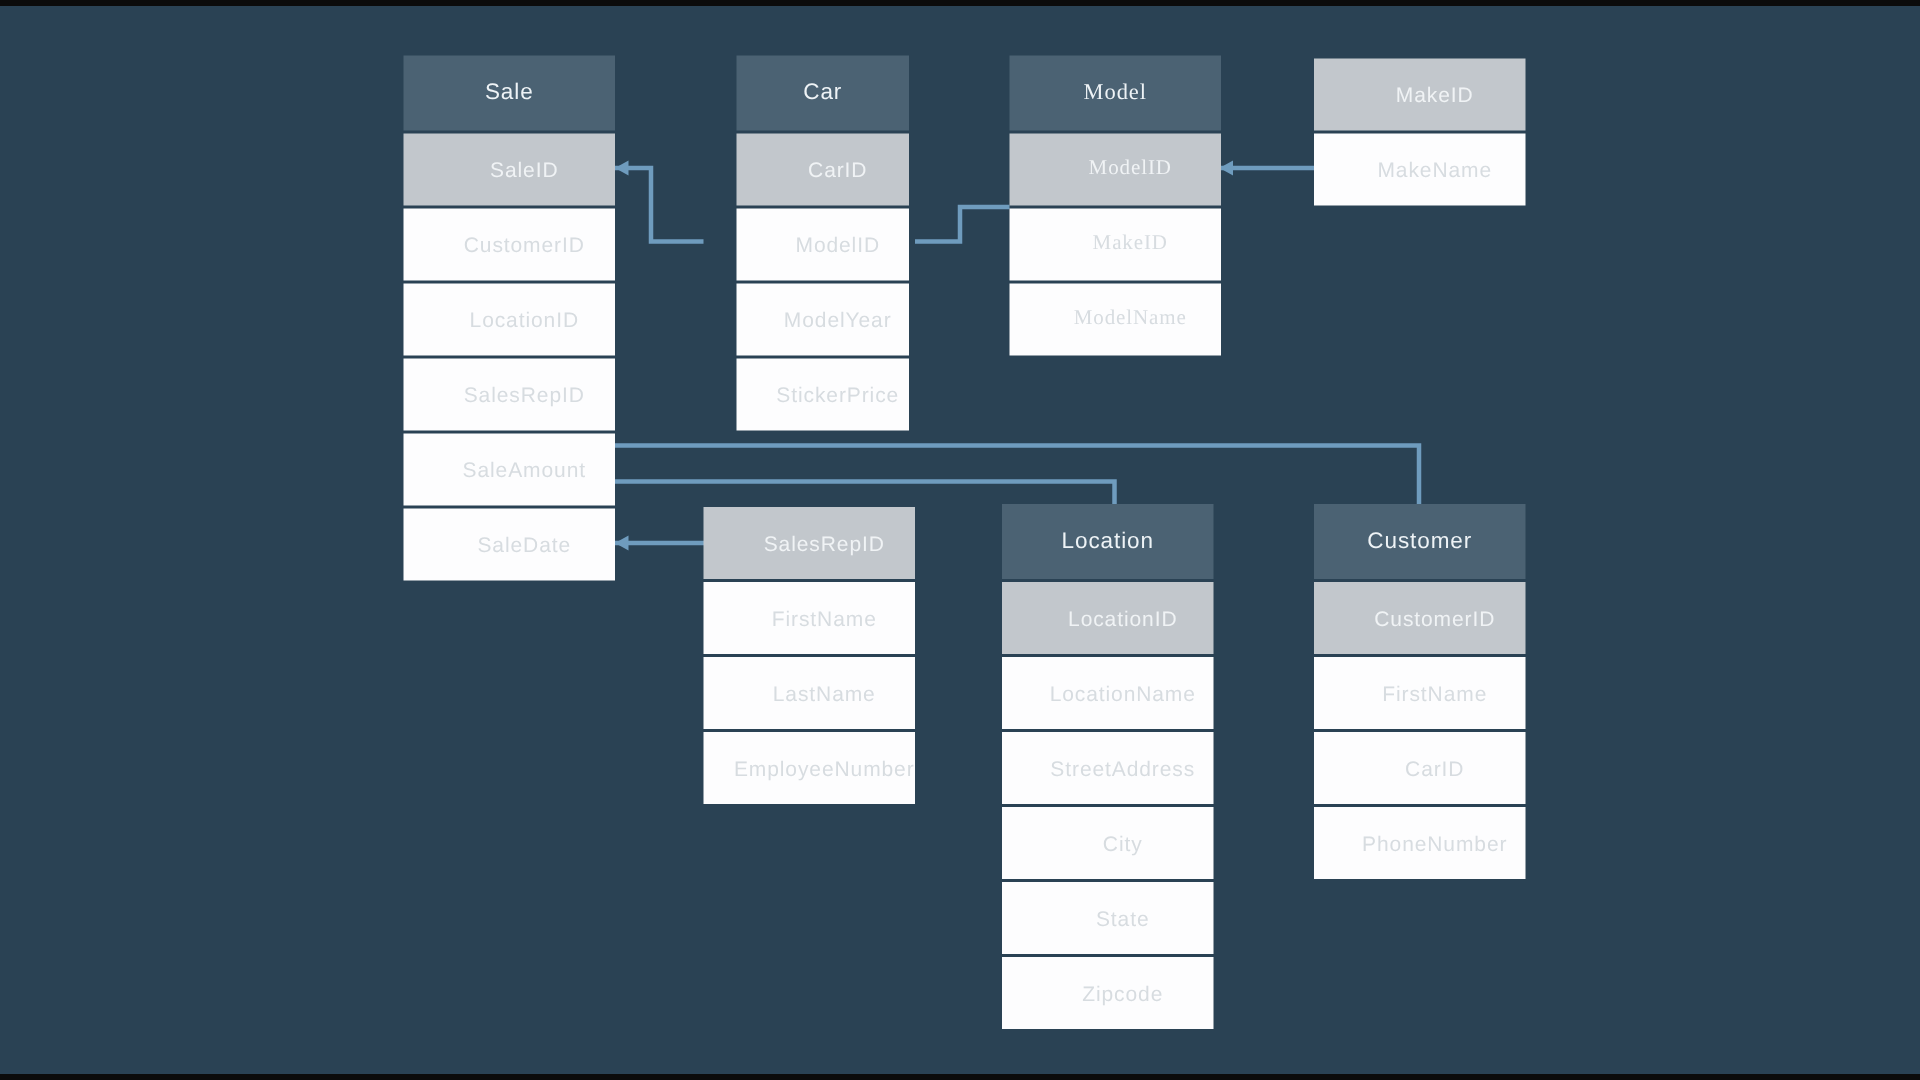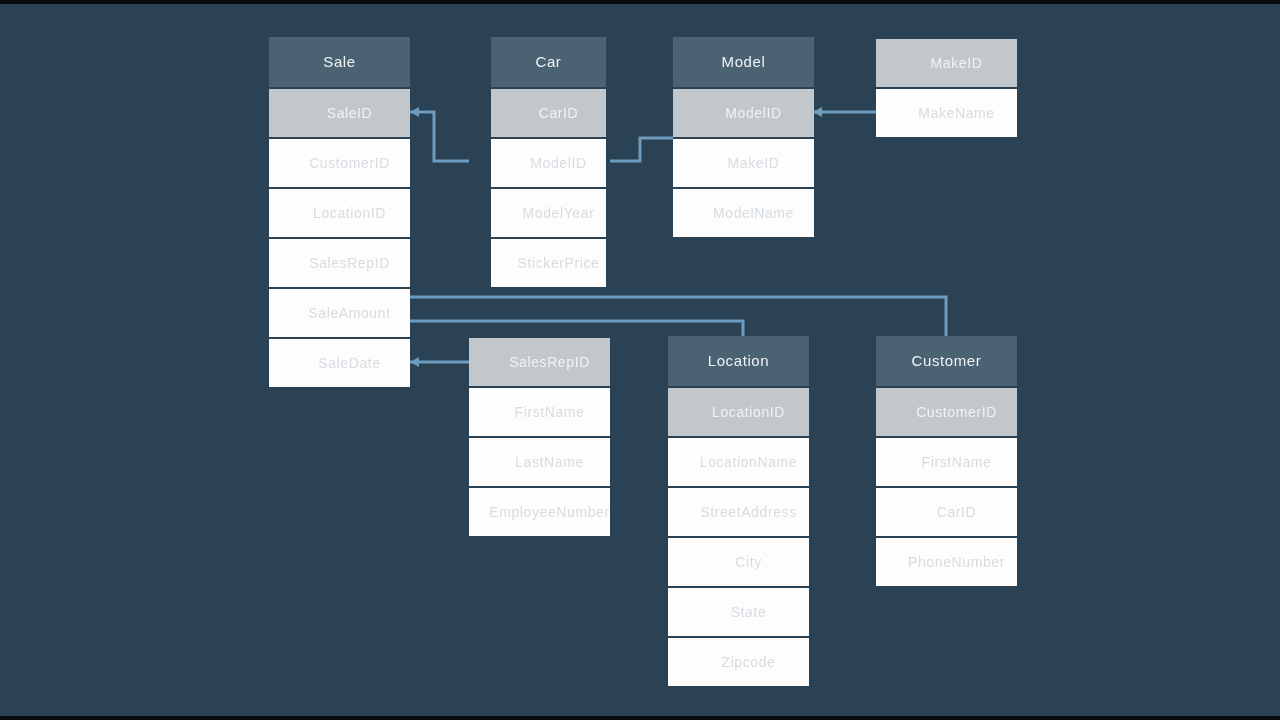--- a/index.html
+++ b/index.html
@@ -52,21 +52,21 @@
         <div class="row">SaleAmount</div>
         <div class="row">SaleDate</div>
       </div>
       <div class="table" style="left: 469px; top: 37px; width: 115px; margin-left: 22px;">
         <div class="hdr">Car</div>
         <div class="row key">CarID</div>
         <div class="row">ModelID</div>
         <div class="row">ModelYear</div>
         <div class="row">StickerPrice</div>
       </div>
-      <div class="table" style="left: 673px; top: 37px; width: 141px;">
+      <div class="table" style="left: 673px; top: 37px; width: 141px; font-family: Liberation Serif, serif;">
         <div class="hdr">Model</div>
         <div class="row key">ModelID</div>
         <div class="row">MakeID</div>
         <div class="row">ModelName</div>
       </div>
       <div class="table" style="left: 876px; top: 37px; width: 141px;">
         <div class="row key">MakeID</div>
         <div class="row">MakeName</div>
       </div>
       <div class="table" style="left: 469px; top: 336px; width: 141px;">

